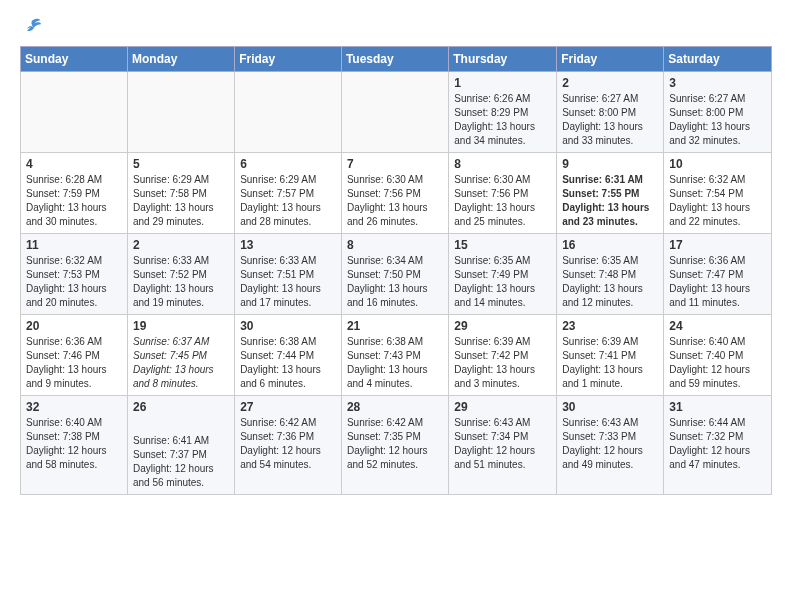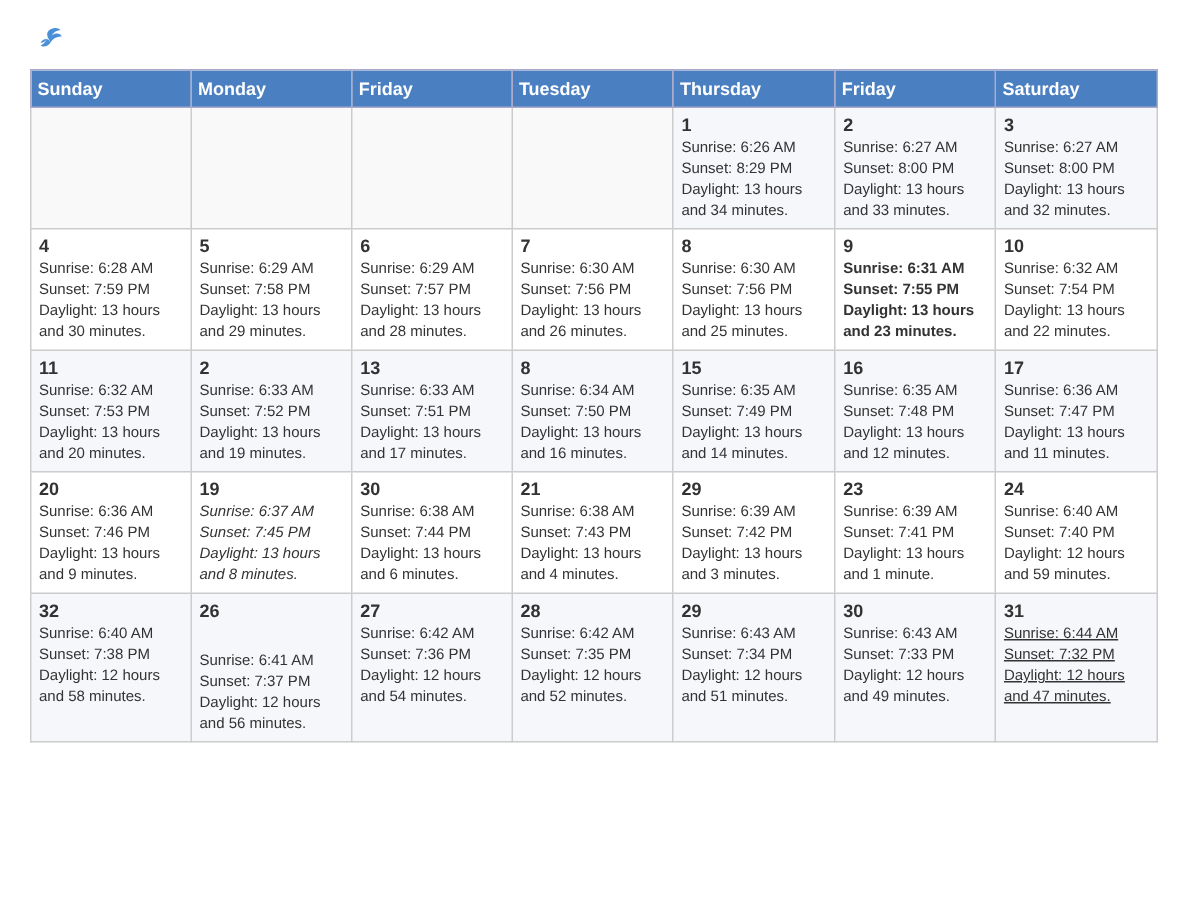--- a/index.html
+++ b/index.html
@@ -316,19 +316,19 @@
 Daylight: 12 hours and 51 minutes.</div>
         </td>
         <td>
           <span class="day-num">30</span>
           <div class="day-info" style="white-space: pre-line;">Sunrise: 6:43 AM
 Sunset: 7:33 PM
 Daylight: 12 hours and 49 minutes.</div>
         </td>
         <td>
           <span class="day-num">31</span>
-          <div class="day-info" style="white-space: pre-line; text-decoration: underline;">Sunrise: 6:44 AM
+          <div class="day-info" style="white-space: pre-line;">Sunrise: 6:44 AM
 Sunset: 7:32 PM
 Daylight: 12 hours and 47 minutes.</div>
         </td>
       </tr>
     </tbody>
 </table>
 
 </body></html>

